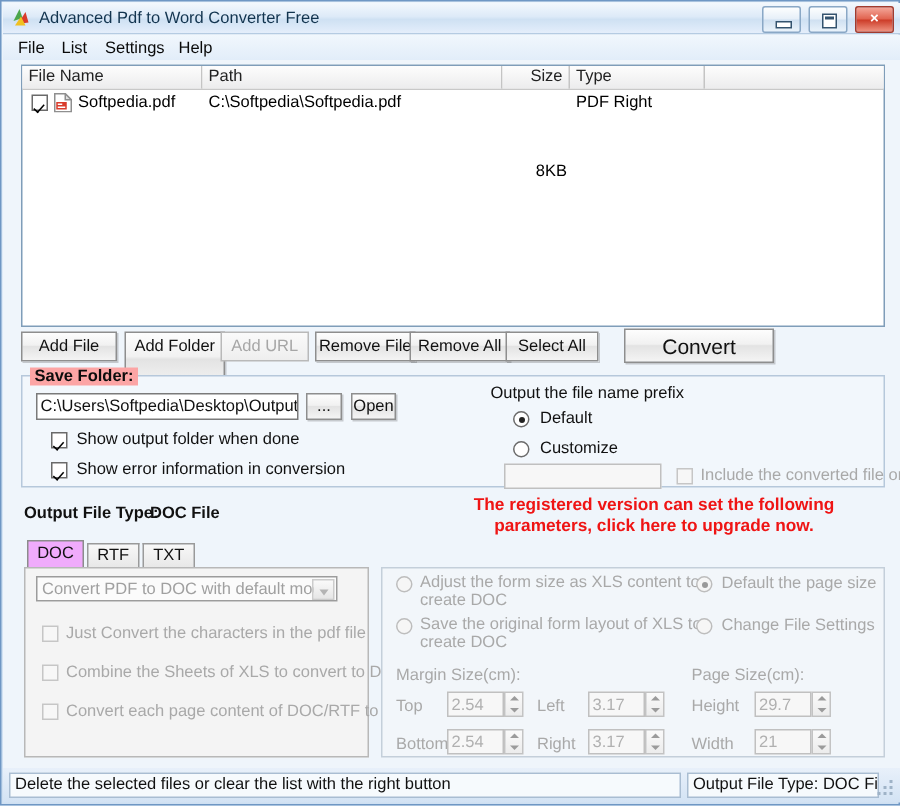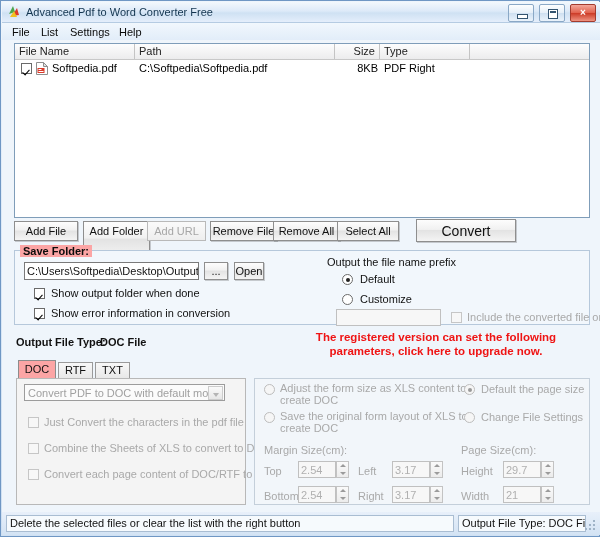--- a/index.html
+++ b/index.html
@@ -80,21 +80,21 @@
     font-size:11px;color:#222;line-height:15px;padding-left:4px;
     overflow:hidden;white-space:nowrap;
   }
   .lv-col.right{text-align:right;padding-right:4px;padding-left:0;}
   .lv-row{
     position:absolute;left:0;top:16px;right:0;height:17px;
   }
   .lv-cell{
     position:absolute;top:2px;font-size:11px;color:#000;white-space:nowrap;
   }
-  .lv-cell.right{text-align:right;}
+  .lv-cell.right{text-align:right;margin-top:46px;}
   .chk{
     position:absolute;width:11px;height:11px;box-sizing:border-box;
     border:1px solid #6a6a6a;background:#fff;
   }
   .chk.checked:after{
     content:"";position:absolute;left:2px;top:4px;width:3px;height:6px;
     border:solid #000;border-width:0 1.6px 1.6px 0;transform:rotate(42deg);
   }
   .pdficon{position:absolute;width:12px;height:13px;}
   
@@ -144,21 +144,21 @@
     line-height:14px;text-align:center;
   }
   
   .tab{
     position:absolute;box-sizing:border-box;height:16px;
     border:1px solid #9a9a9a;border-bottom:none;
     background:linear-gradient(to bottom,#f8f8f8,#e8e8e8);
     font-size:11px;color:#111;text-align:center;line-height:15px;
   }
   .tab.active{
-    background:#fca5a5;height:18px;line-height:17px;
+    background:#f0abfc;height:18px;line-height:17px;
     border-color:#8c8c8c;z-index:3;
   }
   .tabpanel{
     position:absolute;box-sizing:border-box;
     border:1px solid #b8b8b8;background:#f4f4f4;
   }
   .combo{
     position:absolute;box-sizing:border-box;height:17px;
     background:#fbfbfb;border:1px solid #9c9c9c;
     font-size:11px;color:#a0a0a0;line-height:16px;padding-left:3px;

